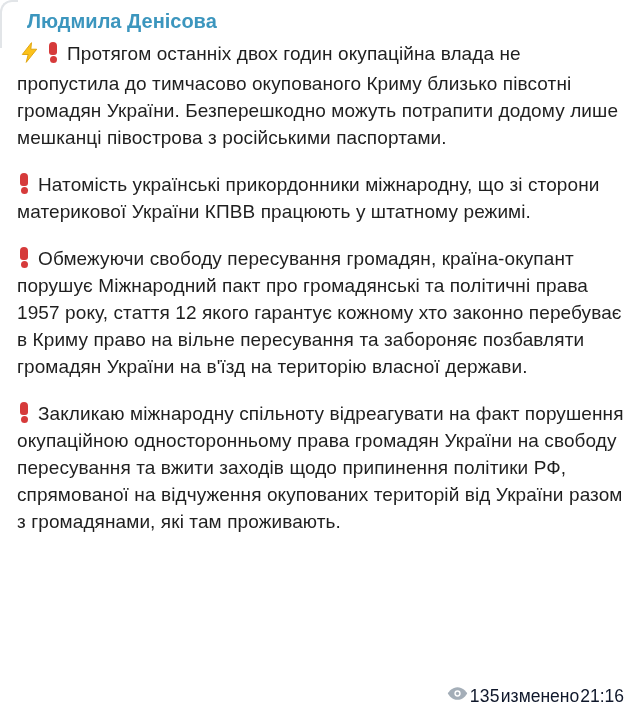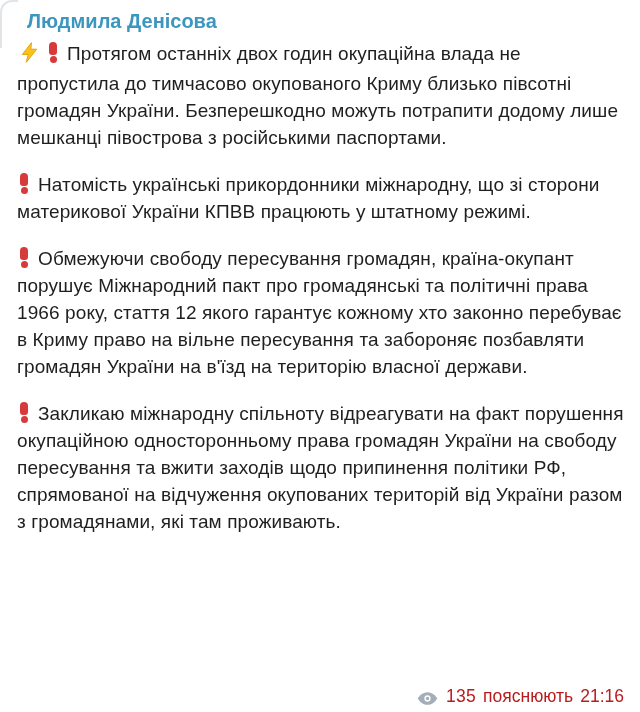--- a/index.html
+++ b/index.html
@@ -63,23 +63,23 @@
     bottom: 0; left: 2px;
     width: 7px; height: 7px;
     background: #d63a3a;
     border-radius: 50%;
   }
   .meta {
     position: absolute;
     right: 16px;
     bottom: 6px;
     display: flex;
-    align-items: flex-end;
-    gap: 7px;
-    color: #b91c1c;
+    align-items: flex-start;
+    gap: 1px;
+    color: #0f172a;
     font-size: 17.5px;
     line-height: 20px;
   }
   .meta .eye { display: inline-flex; margin-right: 1px; }
   .meta .views { letter-spacing: 0.3px; }
 </style>
 </head>
 <body>
 
 <div class="bubble">
@@ -92,32 +92,32 @@
           <path d="M19 1 L5 19 L14 19 L11 31 L27 11 L18 11 Z" fill="#fcc21b" stroke="#e0a50e" stroke-width="1.5" stroke-linejoin="round"></path>
         </svg></span><span class="emoji excl"></span><span>Протягом останніх двох годин окупаційна влада не пропустила до тимчасово окупованого Криму близько півсотні громадян України. Безперешкодно можуть потрапити додому лише мешканці півострова з російськими паспортами.</span>
   </p>
 
 
   <p class="msg-paragraph">
     <span class="emoji excl"></span><span>Натомість українські прикордонники міжнародну, що зі сторони материкової України КПВВ працюють у штатному режимі.</span>
   </p>
 
   <p class="msg-paragraph">
-    <span class="emoji excl"></span><span>Обмежуючи свободу пересування громадян, країна-окупант порушує Міжнародний пакт про громадянські та політичні права 1966 року, стаття 12 якого гарантує кожному хто законно перебуває в Криму право на вільне пересування та забороняє позбавляти громадян України на в'їзд на територію власної держави.</span>
+    <span class="emoji excl"></span><span>Обмежуючи свободу пересування громадян, країна-окупант порушує Міжнародний пакт про громадянські та політичні права 1957 року, стаття 12 якого гарантує кожному хто законно перебуває в Криму право на вільне пересування та забороняє позбавляти громадян України на в'їзд на територію власної держави.</span>
   </p>
 
   <p class="msg-paragraph">
     <span class="emoji excl"></span><span>Закликаю міжнародну спільноту відреагувати на факт порушення окупаційною односторонньому права громадян України на свободу пересування та вжити заходів щодо припинення політики РФ, спрямованої на відчуження окупованих територій від України разом з громадянами, які там проживають.</span>
   </p>
 
   <div class="meta">
     <span class="eye">
         <svg width="21" height="15" viewBox="0 0 24 16">
           <path d="M12 0.8 C6.2 0.8 2.2 5.6 0.9 7.9 C2.2 10.2 6.2 15.2 12 15.2 C17.8 15.2 21.8 10.2 23.1 7.9 C21.8 5.6 17.8 0.8 12 0.8 Z" fill="#a4aeb8"></path>
           <circle cx="12" cy="8" r="3.6" fill="#ffffff"></circle>
           <circle cx="12" cy="8" r="1.9" fill="#a4aeb8"></circle>
         </svg>
       </span>
     <span class="views">135</span>
-    <span>пояснюють</span>
+    <span>изменено</span>
     <span>21:16</span>
   </div>
 </div>
 
 </body></html>

